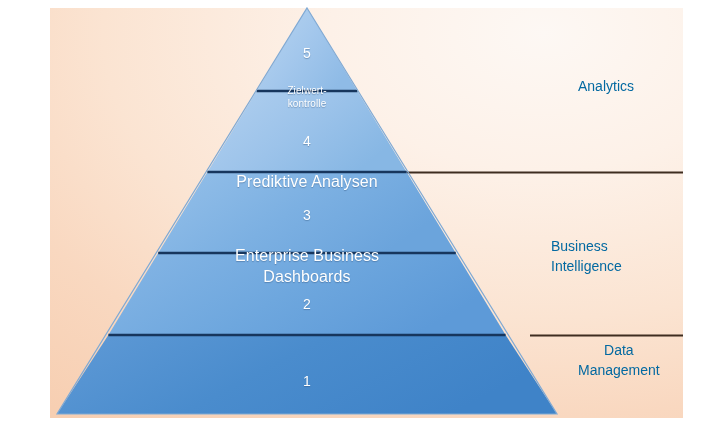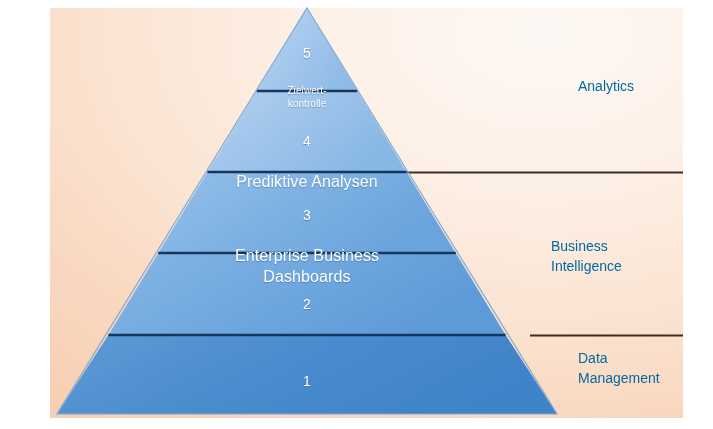--- a/index.html
+++ b/index.html
@@ -83,21 +83,21 @@
     position: absolute;
     color: #0369a1;
     font-family: "Liberation Sans", sans-serif;
     font-size: 14px;
     line-height: 1.45;
     white-space: pre-line;
     pointer-events: none;
   }
   #side-analytics  { left: 578px; top: 76px; }
   #side-bi         { left: 551px; top: 236px; }
-  #side-dm         { left: 578px; top: 348px; }
+  #side-dm         { left: 578px; top: 340px; text-align: center; }
 </style>
 </head>
 <body>
 
 <div id="canvas">
 
   <div id="panel"></div>
 
   <svg id="figure" viewBox="0 0 713 429" width="713" height="429" xmlns="http://www.w3.org/2000/svg">
     <defs>

